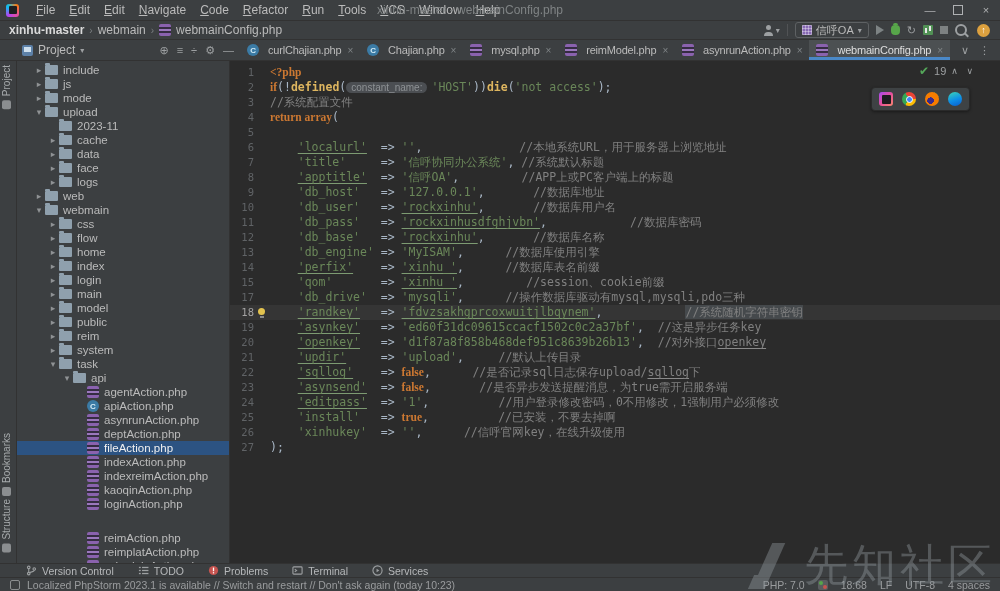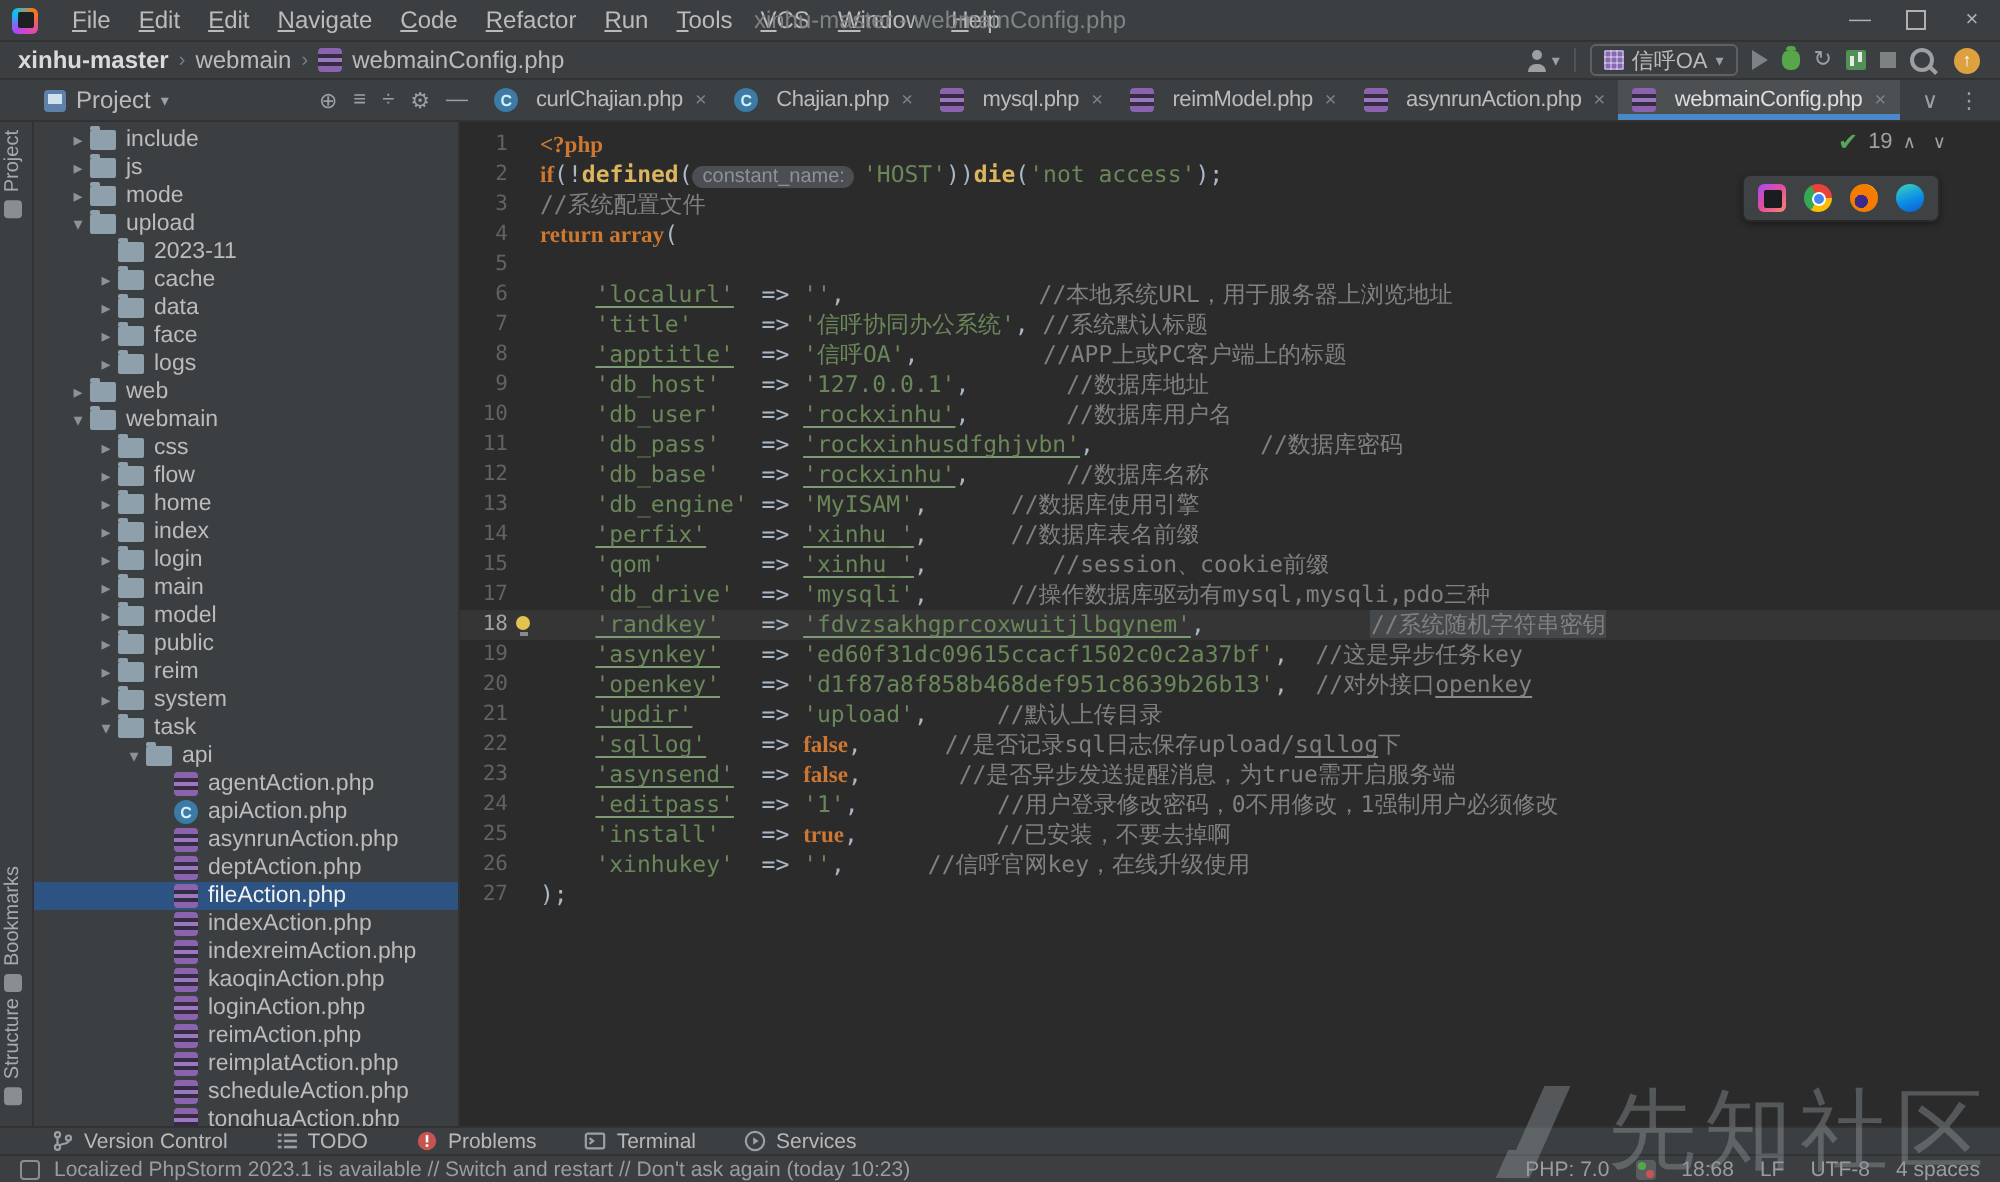--- a/index.html
+++ b/index.html
@@ -402,21 +402,21 @@
         <div class="trow" style="padding-left: 58px;">
           <span class="chev"></span>
           <span class="ic-php"></span>
           <span>kaoqinAction.php</span>
         </div>
         <div class="trow" style="padding-left: 58px;">
           <span class="chev"></span>
           <span class="ic-php"></span>
           <span>loginAction.php</span>
         </div>
-        <div class="trow" style="padding-left: 58px;">
+        <div class="trow" style="padding-left: 58px; margin-top: 20px;">
           <span class="chev"></span>
           <span class="ic-php"></span>
           <span>reimAction.php</span>
         </div>
         <div class="trow" style="padding-left: 58px;">
           <span class="chev"></span>
           <span class="ic-php"></span>
           <span>reimplatAction.php</span>
         </div>
         <div class="trow" style="padding-left: 58px;">

